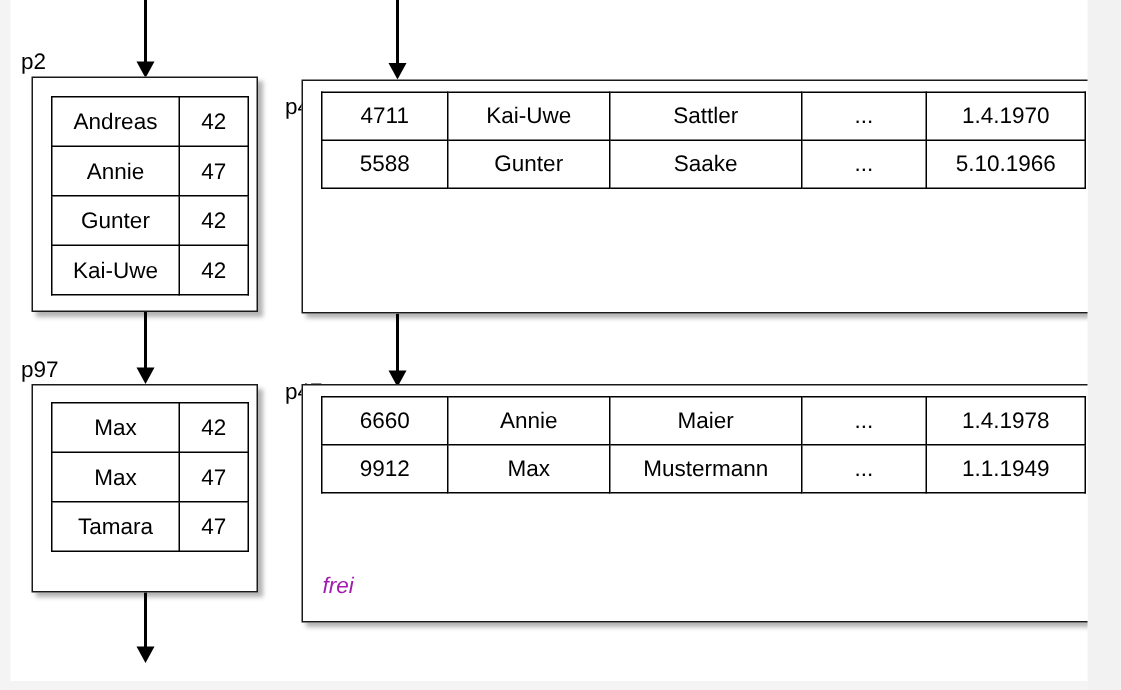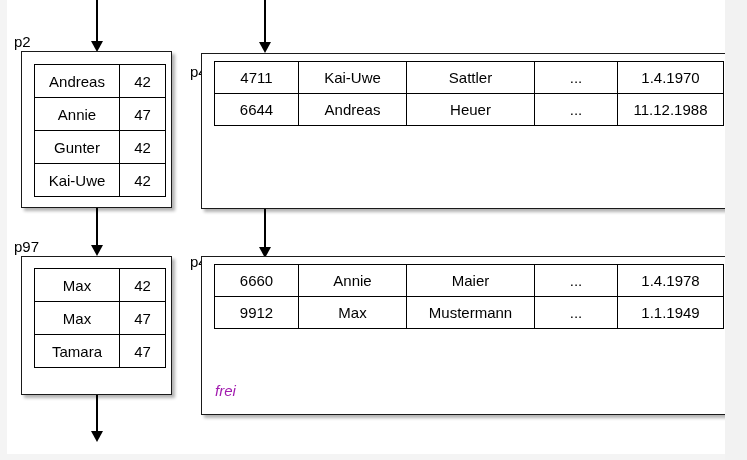--- a/index.html
+++ b/index.html
@@ -168,25 +168,25 @@
     <table class="grid data-grid" style="left:12px; top:7px;">
       <tbody>
         <tr>
           <td class="c0">4711</td>
           <td class="c1">Kai-Uwe</td>
           <td class="c2">Sattler</td>
           <td class="c3">...</td>
           <td class="c4">1.4.1970</td>
         </tr>
         <tr>
-          <td class="c0">6644</td>
-          <td class="c1">Andreas</td>
-          <td class="c2">Heuer</td>
-          <td class="c3">...</td>
-          <td class="c4">11.12.1988</td>
+          <td class="c0">5588</td>
+          <td class="c1">Gunter</td>
+          <td class="c2">Saake</td>
+          <td class="c3">...</td>
+          <td class="c4">5.10.1966</td>
         </tr>
       </tbody>
     </table>
   </div>
 
   <div class="page-label" style="left:14px; top:238px;">p97</div>
 
   <div class="page-box" style="left:21px; top:256px; width:151px; height:139px;">
     <table class="grid index-grid" style="left:12px; top:11px;">
       <tbody>

